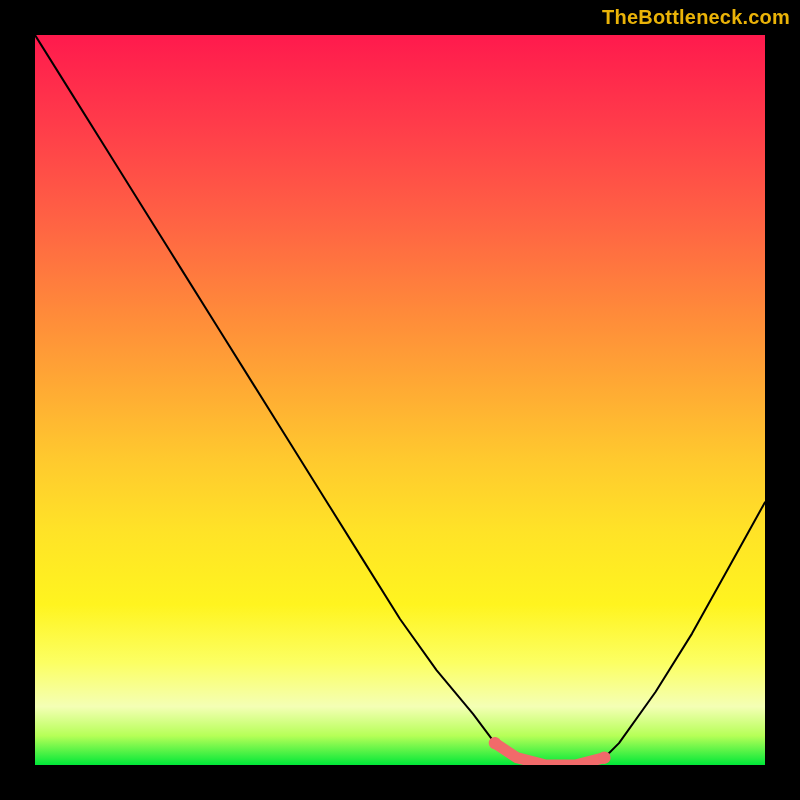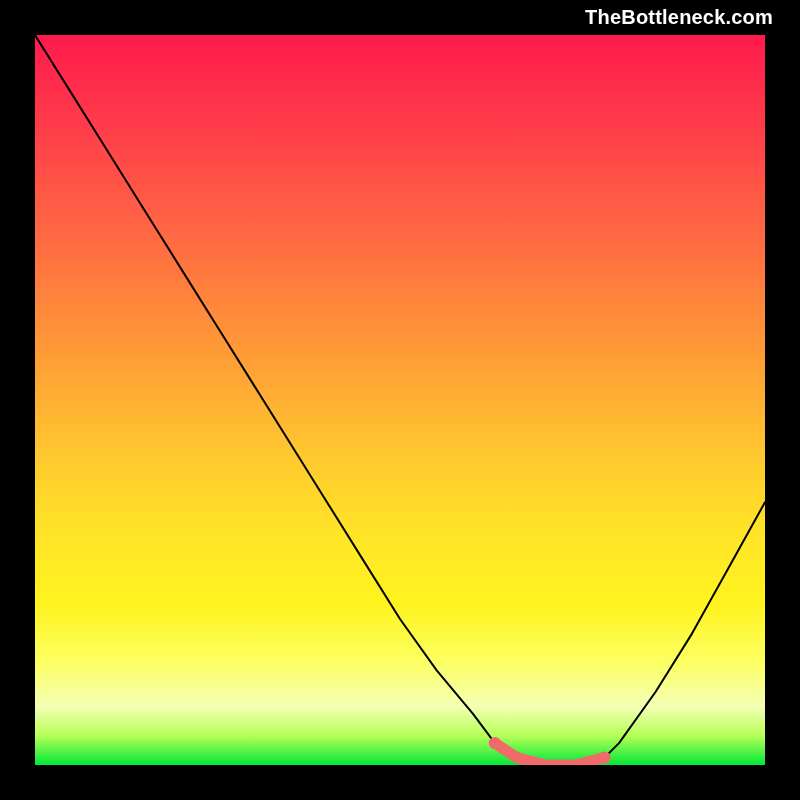--- a/index.html
+++ b/index.html
@@ -49,26 +49,26 @@
   }
   .curve-svg {
     position: absolute;
     left: 0;
     top: 0;
     width: 100%;
     height: 100%;
   }
   .attribution {
     position: absolute;
-    right: 27px;
+    right: 10px;
     top: 6px;
     font-family: Arial, Helvetica, sans-serif;
     font-size: 20px;
     font-weight: 600;
-    color: #ffffff;
+    color: #eab308;
     letter-spacing: 0.2px;
   }
 </style>
 </head>
 <body>
 
 <div class="frame">
   <div class="attribution">TheBottleneck.com</div>
   <div class="plot">
     <div class="gradient-bg"></div>

